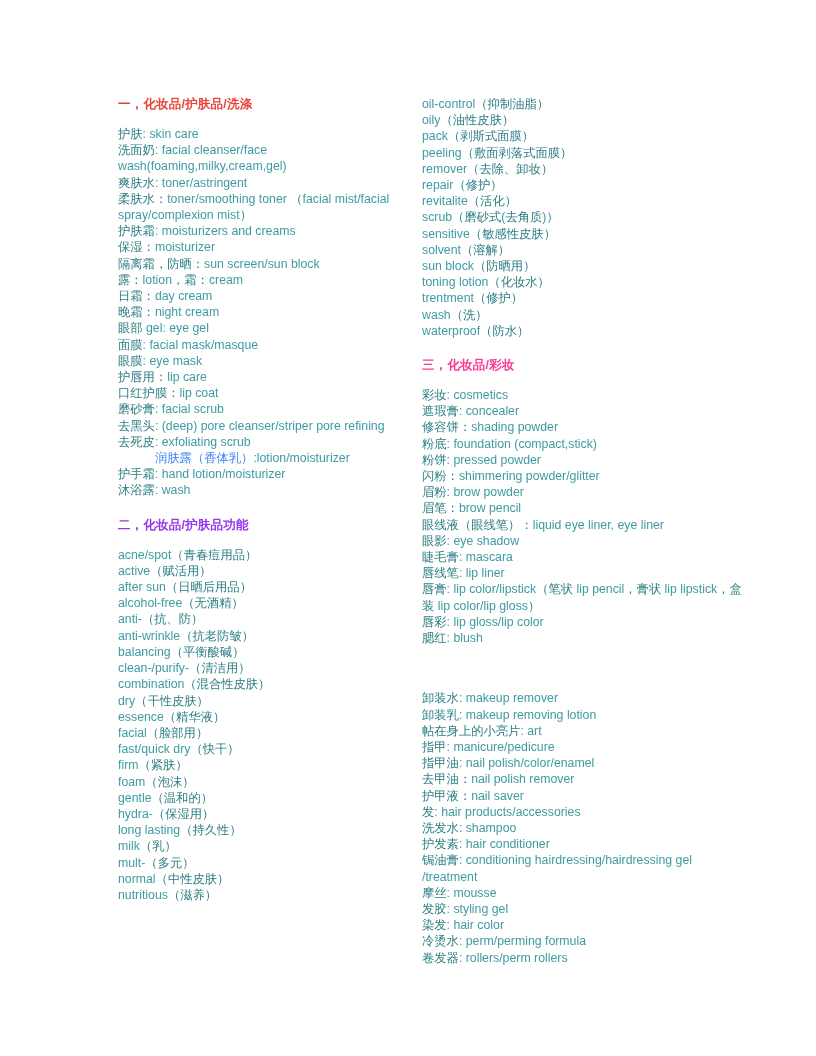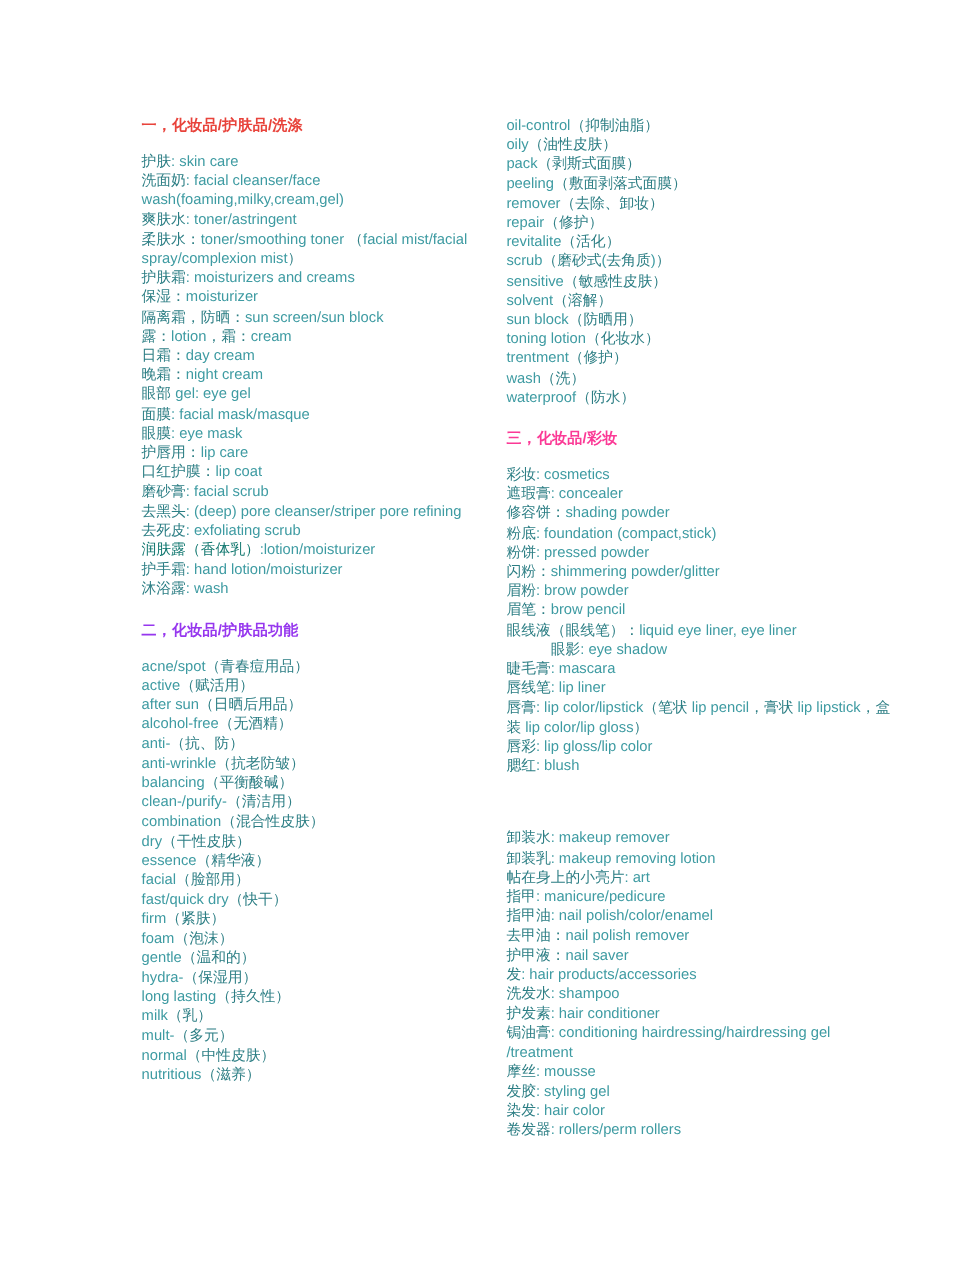--- a/index.html
+++ b/index.html
@@ -92,21 +92,21 @@
           <li class="entry" style="color: rgb(44, 126, 132);"><span class="zh" style="color: rgb(44, 126, 132);">日霜：</span><span class="en" style="color: rgb(62, 155, 162);">day cream</span><span class="zh" style="color: rgb(44, 126, 132);"></span></li>
           <li class="entry" style="color: rgb(44, 126, 132);"><span class="zh" style="color: rgb(44, 126, 132);">晚霜：</span><span class="en" style="color: rgb(62, 155, 162);">night cream</span><span class="zh" style="color: rgb(44, 126, 132);"></span></li>
           <li class="entry" style="color: rgb(44, 126, 132);"><span class="zh" style="color: rgb(44, 126, 132);">眼部</span><span class="en" style="color: rgb(62, 155, 162);"> gel: eye gel</span><span class="zh" style="color: rgb(44, 126, 132);"></span></li>
           <li class="entry" style="color: rgb(44, 126, 132);"><span class="zh" style="color: rgb(44, 126, 132);">面膜</span><span class="en" style="color: rgb(62, 155, 162);">: facial mask/masque</span><span class="zh" style="color: rgb(44, 126, 132);"></span></li>
           <li class="entry" style="color: rgb(44, 126, 132);"><span class="zh" style="color: rgb(44, 126, 132);">眼膜</span><span class="en" style="color: rgb(62, 155, 162);">: eye mask</span><span class="zh" style="color: rgb(44, 126, 132);"></span></li>
           <li class="entry" style="color: rgb(44, 126, 132);"><span class="zh" style="color: rgb(44, 126, 132);">护唇用：</span><span class="en" style="color: rgb(62, 155, 162);">lip care</span><span class="zh" style="color: rgb(44, 126, 132);"></span></li>
           <li class="entry" style="color: rgb(44, 126, 132);"><span class="zh" style="color: rgb(44, 126, 132);">口红护膜：</span><span class="en" style="color: rgb(62, 155, 162);">lip coat</span><span class="zh" style="color: rgb(44, 126, 132);"></span></li>
           <li class="entry" style="color: rgb(44, 126, 132);"><span class="zh" style="color: rgb(44, 126, 132);">磨砂膏</span><span class="en" style="color: rgb(62, 155, 162);">: facial scrub</span><span class="zh" style="color: rgb(44, 126, 132);"></span></li>
           <li class="entry" style="color: rgb(44, 126, 132);"><span class="zh" style="color: rgb(44, 126, 132);">去黑头</span><span class="en" style="color: rgb(62, 155, 162);">: (deep) pore cleanser/striper pore refining</span><span class="zh" style="color: rgb(44, 126, 132);"></span></li>
           <li class="entry" style="color: rgb(44, 126, 132);"><span class="zh" style="color: rgb(44, 126, 132);">去死皮</span><span class="en" style="color: rgb(62, 155, 162);">: exfoliating scrub</span><span class="zh" style="color: rgb(44, 126, 132);"></span></li>
-          <li class="entry" style="color: rgb(44, 126, 132);"><span class="zh" style="color: #0f766e;">润肤露（香体乳）</span><span class="en" style="color: rgb(62, 155, 162);">:lotion/moisturizer</span><span class="zh" style="color: rgb(44, 126, 132);"></span></li>
+          <li class="entry" style="color: rgb(44, 126, 132);"><span class="zh" style="color: #3b82f6; margin-left: 37px;">润肤露（香体乳）</span><span class="en" style="color: rgb(62, 155, 162);">:lotion/moisturizer</span><span class="zh" style="color: rgb(44, 126, 132);"></span></li>
           <li class="entry" style="color: rgb(44, 126, 132);"><span class="zh" style="color: rgb(44, 126, 132);">护手霜</span><span class="en" style="color: rgb(62, 155, 162);">: hand lotion/moisturizer</span><span class="zh" style="color: rgb(44, 126, 132);"></span></li>
           <li class="entry" style="color: rgb(44, 126, 132);"><span class="zh" style="color: rgb(44, 126, 132);">沐浴露</span><span class="en" style="color: rgb(62, 155, 162);">: wash</span><span class="zh" style="color: rgb(44, 126, 132);"></span></li>
         </ul>
       </div>
 
       <div class="spacer-block"></div>
 
       <div>
         <div class="section-heading h-two" style="color: rgb(150, 55, 238);">二，化妆品/护肤品功能</div>
         <ul class="entry-list">
@@ -166,40 +166,41 @@
         <ul class="entry-list">
           <li class="entry" style="color: rgb(44, 126, 132);"><span class="zh" style="color: rgb(44, 126, 132);">彩妆</span><span class="en" style="color: rgb(62, 155, 162);">: cosmetics</span><span class="zh" style="color: rgb(44, 126, 132);"></span></li>
           <li class="entry" style="color: rgb(44, 126, 132);"><span class="zh" style="color: rgb(44, 126, 132);">遮瑕膏</span><span class="en" style="color: rgb(62, 155, 162);">: concealer</span><span class="zh" style="color: rgb(44, 126, 132);"></span></li>
           <li class="entry" style="color: rgb(44, 126, 132);"><span class="zh" style="color: rgb(44, 126, 132);">修容饼：</span><span class="en" style="color: rgb(62, 155, 162);">shading powder</span><span class="zh" style="color: rgb(44, 126, 132);"></span></li>
           <li class="entry" style="color: rgb(44, 126, 132);"><span class="zh" style="color: rgb(44, 126, 132);">粉底</span><span class="en" style="color: rgb(62, 155, 162);">: foundation (compact,stick)</span><span class="zh" style="color: rgb(44, 126, 132);"></span></li>
           <li class="entry" style="color: rgb(44, 126, 132);"><span class="zh" style="color: rgb(44, 126, 132);">粉饼</span><span class="en" style="color: rgb(62, 155, 162);">: pressed powder</span><span class="zh" style="color: rgb(44, 126, 132);"></span></li>
           <li class="entry" style="color: rgb(44, 126, 132);"><span class="zh" style="color: rgb(44, 126, 132);">闪粉：</span><span class="en" style="color: rgb(62, 155, 162);">shimmering powder/glitter</span><span class="zh" style="color: rgb(44, 126, 132);"></span></li>
           <li class="entry" style="color: rgb(44, 126, 132);"><span class="zh" style="color: rgb(44, 126, 132);">眉粉</span><span class="en" style="color: rgb(62, 155, 162);">: brow powder</span><span class="zh" style="color: rgb(44, 126, 132);"></span></li>
           <li class="entry" style="color: rgb(44, 126, 132);"><span class="zh" style="color: rgb(44, 126, 132);">眉笔：</span><span class="en" style="color: rgb(62, 155, 162);">brow pencil</span><span class="zh" style="color: rgb(44, 126, 132);"></span></li>
           <li class="entry" style="color: rgb(44, 126, 132);"><span class="zh" style="color: rgb(44, 126, 132);">眼线液（眼线笔）：</span><span class="en" style="color: rgb(62, 155, 162);">liquid eye liner, eye liner</span><span class="zh" style="color: rgb(44, 126, 132);"></span></li>
-          <li class="entry" style="color: rgb(44, 126, 132);"><span class="zh" style="color: rgb(44, 126, 132); margin-left: 37px;">眼影</span><span class="en" style="color: rgb(62, 155, 162);">: eye shadow</span><span class="zh" style="color: rgb(44, 126, 132);"></span></li>
+          <li class="entry" style="color: rgb(44, 126, 132);"><span class="zh" style="color: rgb(44, 126, 132);">眼影</span><span class="en" style="color: rgb(62, 155, 162);">: eye shadow</span><span class="zh" style="color: rgb(44, 126, 132);"></span></li>
           <li class="entry" style="color: rgb(44, 126, 132);"><span class="zh" style="color: rgb(44, 126, 132);">睫毛膏</span><span class="en" style="color: rgb(62, 155, 162);">: mascara</span><span class="zh" style="color: rgb(44, 126, 132);"></span></li>
           <li class="entry" style="color: rgb(44, 126, 132);"><span class="zh" style="color: rgb(44, 126, 132);">唇线笔</span><span class="en" style="color: rgb(62, 155, 162);">: lip liner</span><span class="zh" style="color: rgb(44, 126, 132);"></span></li>
           <li class="entry" style="color: rgb(44, 126, 132);"><span class="zh" style="color: rgb(44, 126, 132);">唇膏</span><span class="en" style="color: rgb(62, 155, 162);">: lip color/lipstick</span><span class="zh" style="color: rgb(44, 126, 132);">（笔状</span><span class="en" style="color: rgb(62, 155, 162);"> lip pencil</span><span class="zh" style="color: rgb(44, 126, 132);">，膏状</span><span class="en" style="color: rgb(62, 155, 162);"> lip lipstick</span><span class="zh" style="color: rgb(44, 126, 132);">，盒装</span><span class="en" style="color: rgb(62, 155, 162);"> lip color/lip gloss</span><span class="zh" style="color: rgb(44, 126, 132);">）</span></li>
           <li class="entry" style="color: rgb(44, 126, 132);"><span class="zh" style="color: rgb(44, 126, 132);">唇彩</span><span class="en" style="color: rgb(62, 155, 162);">: lip gloss/lip color</span><span class="zh" style="color: rgb(44, 126, 132);"></span></li>
           <li class="entry" style="color: rgb(44, 126, 132);"><span class="zh" style="color: rgb(44, 126, 132);">腮红</span><span class="en" style="color: rgb(62, 155, 162);">: blush</span><span class="zh" style="color: rgb(44, 126, 132);"></span></li>
           <li class="entry" style="color: rgb(44, 126, 132); margin-top: 44px;"><span class="zh" style="color: rgb(44, 126, 132);">卸装水</span><span class="en" style="color: rgb(62, 155, 162);">: makeup remover</span><span class="zh" style="color: rgb(44, 126, 132);"></span></li>
           <li class="entry" style="color: rgb(44, 126, 132);"><span class="zh" style="color: rgb(44, 126, 132);">卸装乳</span><span class="en" style="color: rgb(62, 155, 162);">: makeup removing lotion</span><span class="zh" style="color: rgb(44, 126, 132);"></span></li>
           <li class="entry" style="color: rgb(44, 126, 132);"><span class="zh" style="color: rgb(44, 126, 132);">帖在身上的小亮片</span><span class="en" style="color: rgb(62, 155, 162);">: art</span><span class="zh" style="color: rgb(44, 126, 132);"></span></li>
           <li class="entry" style="color: rgb(44, 126, 132);"><span class="zh" style="color: rgb(44, 126, 132);">指甲</span><span class="en" style="color: rgb(62, 155, 162);">: manicure/pedicure</span><span class="zh" style="color: rgb(44, 126, 132);"></span></li>
           <li class="entry" style="color: rgb(44, 126, 132);"><span class="zh" style="color: rgb(44, 126, 132);">指甲油</span><span class="en" style="color: rgb(62, 155, 162);">: nail polish/color/enamel</span><span class="zh" style="color: rgb(44, 126, 132);"></span></li>
           <li class="entry" style="color: rgb(44, 126, 132);"><span class="zh" style="color: rgb(44, 126, 132);">去甲油：</span><span class="en" style="color: rgb(62, 155, 162);">nail polish remover</span><span class="zh" style="color: rgb(44, 126, 132);"></span></li>
           <li class="entry" style="color: rgb(44, 126, 132);"><span class="zh" style="color: rgb(44, 126, 132);">护甲液：</span><span class="en" style="color: rgb(62, 155, 162);">nail saver</span><span class="zh" style="color: rgb(44, 126, 132);"></span></li>
           <li class="entry" style="color: rgb(44, 126, 132);"><span class="zh" style="color: rgb(44, 126, 132);">发</span><span class="en" style="color: rgb(62, 155, 162);">: hair products/accessories</span><span class="zh" style="color: rgb(44, 126, 132);"></span></li>
           <li class="entry" style="color: rgb(44, 126, 132);"><span class="zh" style="color: rgb(44, 126, 132);">洗发水</span><span class="en" style="color: rgb(62, 155, 162);">: shampoo</span><span class="zh" style="color: rgb(44, 126, 132);"></span></li>
           <li class="entry" style="color: rgb(44, 126, 132);"><span class="zh" style="color: rgb(44, 126, 132);">护发素</span><span class="en" style="color: rgb(62, 155, 162);">: hair conditioner</span><span class="zh" style="color: rgb(44, 126, 132);"></span></li>
           <li class="entry" style="color: rgb(44, 126, 132);"><span class="zh" style="color: rgb(44, 126, 132);">锔油膏</span><span class="en" style="color: rgb(62, 155, 162);">: conditioning hairdressing/hairdressing gel /treatment</span><span class="zh" style="color: rgb(44, 126, 132);"></span></li>
           <li class="entry" style="color: rgb(44, 126, 132);"><span class="zh" style="color: rgb(44, 126, 132);">摩丝</span><span class="en" style="color: rgb(62, 155, 162);">: mousse</span><span class="zh" style="color: rgb(44, 126, 132);"></span></li>
           <li class="entry" style="color: rgb(44, 126, 132);"><span class="zh" style="color: rgb(44, 126, 132);">发胶</span><span class="en" style="color: rgb(62, 155, 162);">: styling gel</span><span class="zh" style="color: rgb(44, 126, 132);"></span></li>
           <li class="entry" style="color: rgb(44, 126, 132);"><span class="zh" style="color: rgb(44, 126, 132);">染发</span><span class="en" style="color: rgb(62, 155, 162);">: hair color</span><span class="zh" style="color: rgb(44, 126, 132);"></span></li>
+          <li class="entry" style="color: rgb(44, 126, 132);"><span class="zh" style="color: rgb(44, 126, 132);">冷烫水</span><span class="en" style="color: rgb(62, 155, 162);">: perm/perming formula</span><span class="zh" style="color: rgb(44, 126, 132);"></span></li>
           <li class="entry" style="color: rgb(44, 126, 132);"><span class="zh" style="color: rgb(44, 126, 132);">卷发器</span><span class="en" style="color: rgb(62, 155, 162);">: rollers/perm rollers</span><span class="zh" style="color: rgb(44, 126, 132);"></span></li>
         </ul>
       </div>
 
     </div>
 
   </div>
 </div>
 
 </body></html>

